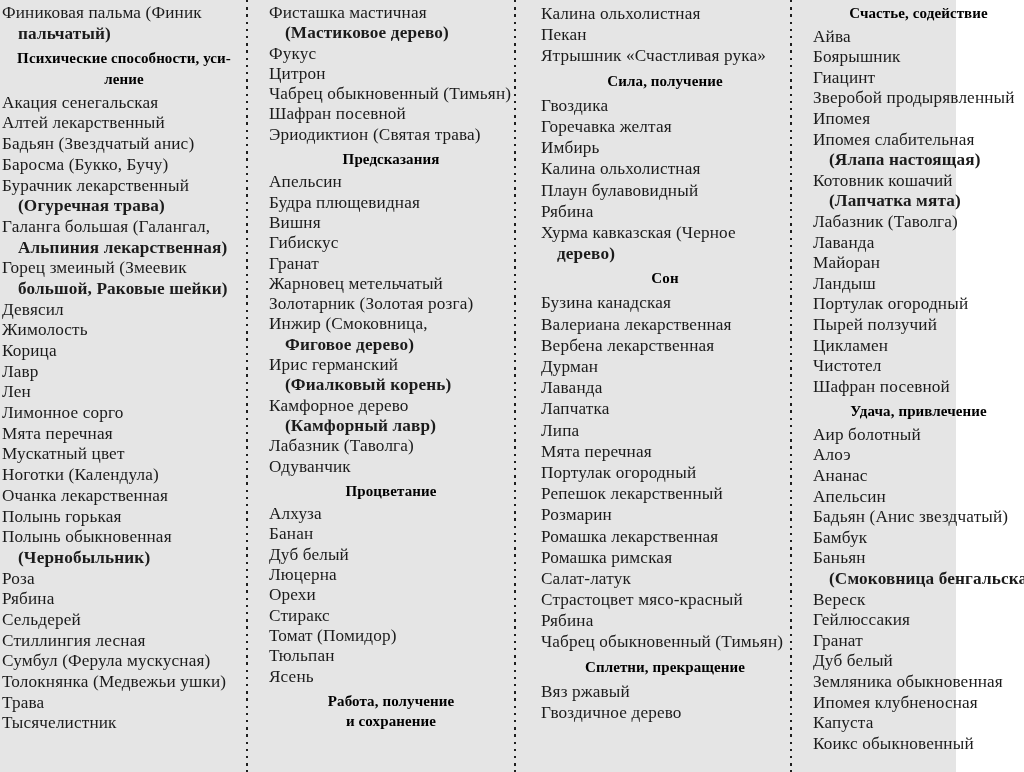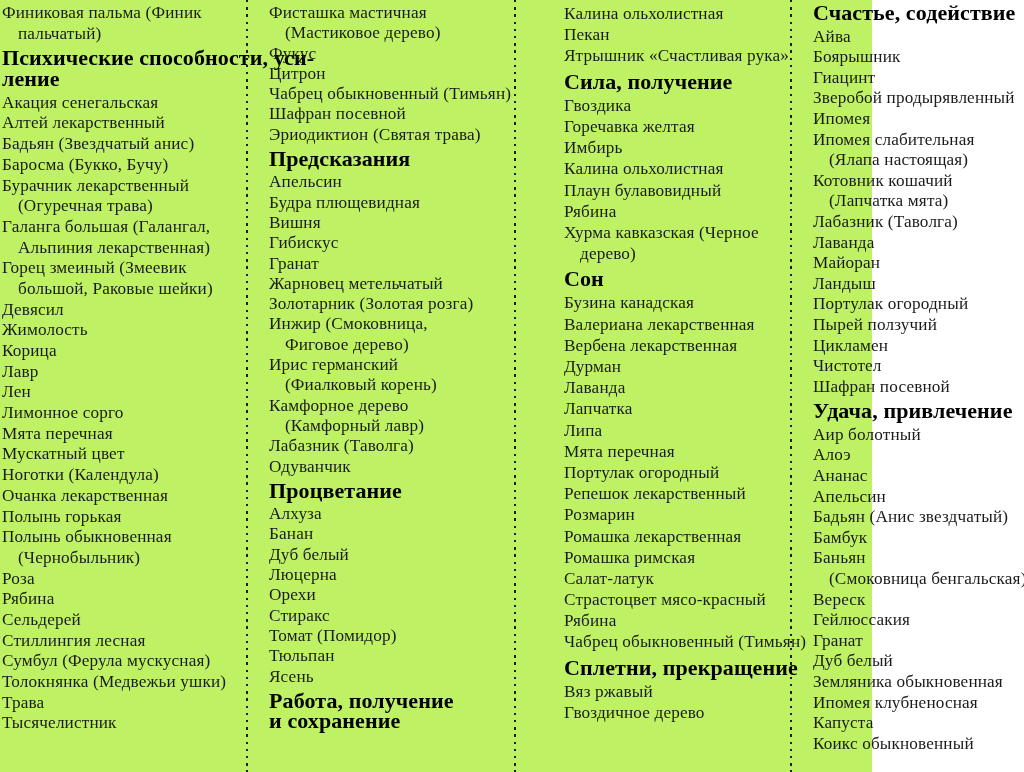--- a/index.html
+++ b/index.html
@@ -1,57 +1,58 @@
 <!DOCTYPE html>
 <html><head>
 <meta charset="utf-8">
 <style>
   html, body { margin: 0; padding: 0; background: #ffffff; }
   body {
     width: 1024px; height: 772px; overflow: hidden;
     font-family: "Liberation Serif", "DejaVu Serif", serif;
   }
-  .page { position: relative; width: 872px; height: 772px; background: #bef264; }
+  .page { position: relative; width: 956px; height: 772px; background: #e5e5e5; }
 
   .sep {
     position: absolute; top: 0; bottom: 0; width: 2.4px;
     background-image: repeating-linear-gradient(
       to bottom,
       #1e1e1e 0px, #1e1e1e 2.4px,
       transparent 2.4px, transparent 7.2px
     );
   }
   #sep-1 { left: 246px; }
   #sep-2 { left: 514px; }
   #sep-3 { left: 790px; }
 
   .col { position: absolute; top: 0; padding-top: 3px; color: #1b1b1b; }
   #column-1 { left: 2px;   width: 244px; }
   #column-2 { left: 269px; width: 244px; }
-  #column-3 { left: 564px; width: 248px; }
+  #column-3 { left: 541px; width: 248px; }
   #column-4 { left: 813px; width: 211px; }
 
   .line {
     white-space: nowrap;
     font-size: 17.2px;
     letter-spacing: 0.15px;
   }
   #column-1 .line { height: 20.7px; line-height: 20.7px; }
   #column-2 .line { height: 20.3px; line-height: 20.3px; }
   #column-3 .line { height: 21.2px; line-height: 21.2px; }
   #column-4 .line { height: 20.6px; line-height: 20.6px; }
 
-  .cont { padding-left: 16px; }
+  .cont { padding-left: 16px; font-weight: bold; }
 
   .hdr { margin-top: 4px; margin-bottom: 3px; }
   .hdr .line {
     font-weight: 700;
     color: #000000;
-    font-size: 22px;
+    font-size: 15px;
     letter-spacing: 0.1px;
+    text-align: center;
   }
   .block:first-child .hdr { margin-top: 0; }
 </style>
 </head>
 <body>
 
 <div class="page" id="page">
   <div class="sep" id="sep-1"></div>
   <div class="sep" id="sep-2"></div>
   <div class="sep" id="sep-3"></div>

